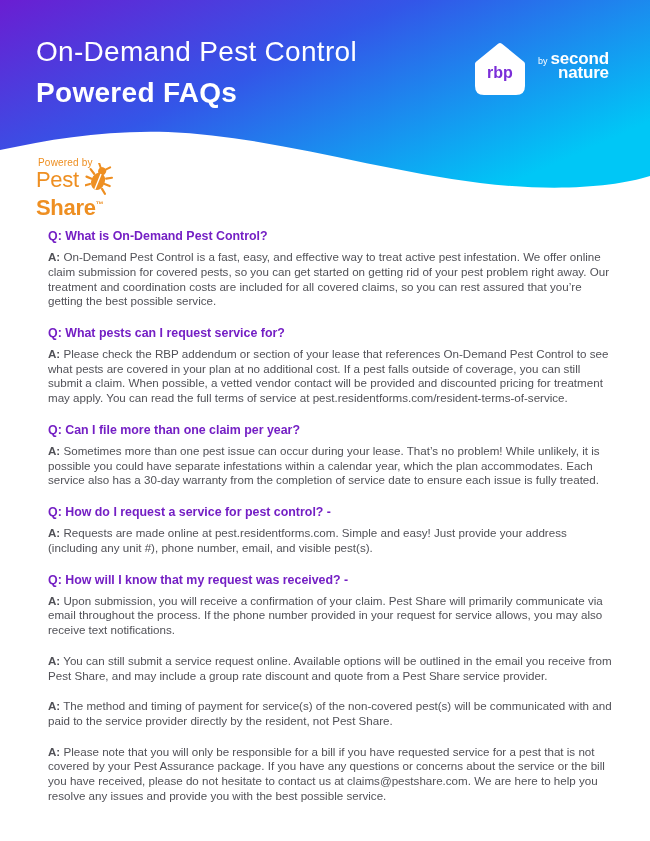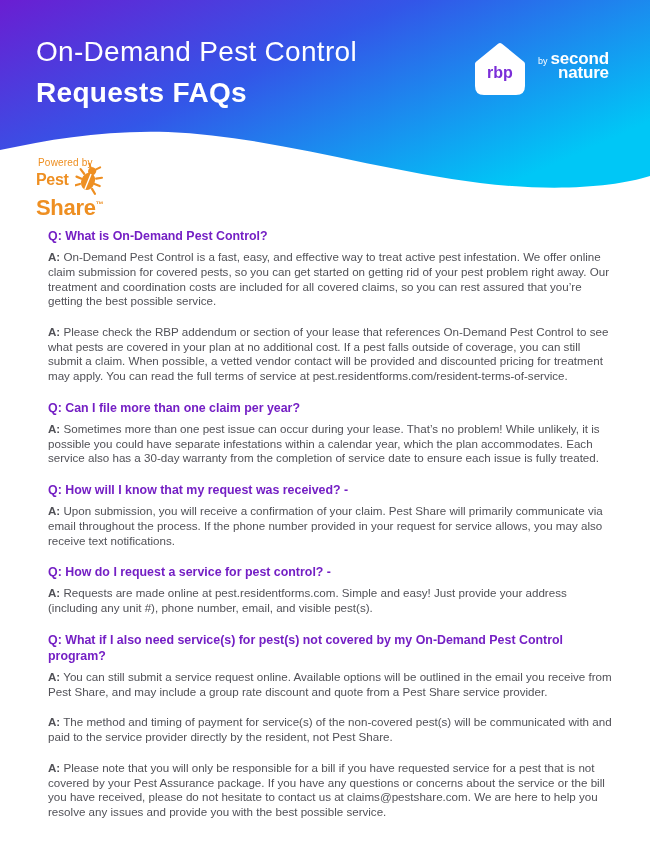--- a/index.html
+++ b/index.html
@@ -19,21 +19,21 @@
   .rbp-logo{position:absolute;left:468px;top:38px;width:64px;height:64px;}
   .rbp-logo svg{display:block;}
   
   .sn-logo{position:absolute;left:538px;top:52px;display:flex;color:#ffffff;}
   .sn-by{font-size:9px;font-weight:400;margin:4px 3px 0 0;}
   .sn-stack{text-align:right;font-weight:700;font-size:17px;line-height:14px;letter-spacing:-.2px;}
   
   .ps-logo{position:absolute;left:36px;top:157px;color:#ee8f22;}
   .ps-powered{font-size:10px;font-weight:400;letter-spacing:.2px;margin-left:2px;}
   .ps-row{display:flex;align-items:flex-start;margin-top:1px;}
-  .ps-pest{font-size:16px;font-weight:700;letter-spacing:-.3px;line-height:22px;}
+  .ps-pest{font-size:22px;font-weight:400;letter-spacing:-.3px;line-height:22px;}
   .ps-bug{margin-left:6px;margin-top:-6px;}
   .ps-share{font-size:22px;font-weight:800;letter-spacing:-.3px;line-height:20px;}
   .ps-tm{font-size:8px;vertical-align:super;font-weight:700;}
   
   .content{position:absolute;left:36px;top:228px;width:580px;}
   .faq{margin:0 0 16px 12px;}
   .faq h3{
     margin:0 0 6px 0;
     color:#741fc4;
     font-size:12.4px;font-weight:700;line-height:1.3;
@@ -57,21 +57,21 @@
         <stop offset="0" stop-color="#6a1ed2"></stop>
         <stop offset="0.45" stop-color="#3356e8"></stop>
         <stop offset="1" stop-color="#00c7f6"></stop>
       </linearGradient>
     </defs>
     <path d="M0 0 H650 V176 C615 187 555 192 480 183 C375 170 270 136 168 132 C105 130 52 139 0 150 Z" fill="url(#hg)"></path>
   </svg>
 
   <div class="header-text">
     <div class="header-title">On-Demand Pest Control</div>
-    <div class="header-subtitle">Requests FAQs</div>
+    <div class="header-subtitle">Powered FAQs</div>
   </div>
 
   <div class="rbp-logo">
     <svg width="64" height="64" viewBox="0 0 64 64">
       <rect x="14" y="14" width="36" height="36" rx="9" transform="rotate(45 32 32)" fill="#38c6ce"></rect>
       <path d="M32 8 L54 26 L54 48 Q54 54 48 54 L16 54 Q10 54 10 48 L10 26 Z" fill="#ffffff" stroke="#ffffff" stroke-width="6" stroke-linejoin="round"></path>
       <text x="32" y="40" text-anchor="middle" font-family="Liberation Sans, sans-serif" font-size="16" font-weight="700" fill="#7b2ed8">rbp</text>
     </svg>
   </div>
 
@@ -107,40 +107,40 @@
   </div>
 
   <div class="content">
 
     <section class="faq">
       <h3>Q: What is On-Demand Pest Control?</h3>
       <p><span class="alabel">A:</span><span> On-Demand Pest Control is a fast, easy, and effective way to treat active pest infestation. We offer online claim submission for covered pests, so you can get started on getting rid of your pest problem right away. Our treatment and coordination costs are included for all covered claims, so you can rest assured that you’re getting the best possible service.</span><span class="a-link"></span><span></span></p>
     </section>
 
     <section class="faq">
+      <h3>Q: What pests can I request service for?</h3>
       <p><span class="alabel">A:</span><span> Please check the RBP addendum or section of your lease that references On-Demand Pest Control to see what pests are covered in your plan at no additional cost. If a pest falls outside of coverage, you can still submit a claim. When possible, a vetted vendor contact will be provided and discounted pricing for treatment may apply. You can read the full terms of service at </span><span class="a-link">pest.residentforms.com/resident-terms-of-service</span><span>.</span></p>
     </section>
 
     <section class="faq">
       <h3>Q: Can I file more than one claim per year?</h3>
       <p><span class="alabel">A:</span><span> Sometimes more than one pest issue can occur during your lease. That’s no problem! While unlikely, it is possible you could have separate infestations within a calendar year, which the plan accommodates. Each service also has a 30-day warranty from the completion of service date to ensure each issue is fully treated.</span><span class="a-link"></span><span></span></p>
     </section>
 
     <section class="faq">
+      <h3>Q: How do I request a service for pest control? -</h3>
+      <p><span class="alabel">A:</span><span> Requests are made online at pest.residentforms.com. Simple and easy! Just provide your address (including any unit #), phone number, email, and visible pest(s).</span><span class="a-link"></span><span></span></p>
+    </section>
+
+    <section class="faq">
       <h3>Q: How will I know that my request was received? -</h3>
       <p><span class="alabel">A:</span><span> Upon submission, you will receive a confirmation of your claim. Pest Share will primarily communicate via email throughout the process. If the phone number provided in your request for service allows, you may also receive text notifications.</span><span class="a-link"></span><span></span></p>
     </section>
 
     <section class="faq">
-      <h3>Q: How do I request a service for pest control? -</h3>
-      <p><span class="alabel">A:</span><span> Requests are made online at pest.residentforms.com. Simple and easy! Just provide your address (including any unit #), phone number, email, and visible pest(s).</span><span class="a-link"></span><span></span></p>
-    </section>
-
-    <section class="faq">
-      <h3>Q: What if I also need service(s) for pest(s) not covered by my On-Demand Pest Control program?</h3>
       <p><span class="alabel">A:</span><span> You can still submit a service request online. Available options will be outlined in the email you receive from Pest Share, and may include a group rate discount and quote from a Pest Share service provider.</span><span class="a-link"></span><span></span></p>
     </section>
 
     <section class="faq">
       <p><span class="alabel">A:</span><span> The method and timing of payment for service(s) of the non-covered pest(s) will be communicated with and paid to the service provider directly by the resident, not Pest Share.</span><span class="a-link"></span><span></span></p>
     </section>
 
     <section class="faq">
       <p><span class="alabel">A:</span><span> Please note that you will only be responsible for a bill if you have requested service for a pest that is not covered by your Pest Assurance package. If you have any questions or concerns about the service or the bill you have received, please do not hesitate to contact us at claims@pestshare.com. We are here to help you resolve any issues and provide you with the best possible service.</span><span class="a-link"></span><span></span></p>
     </section>

